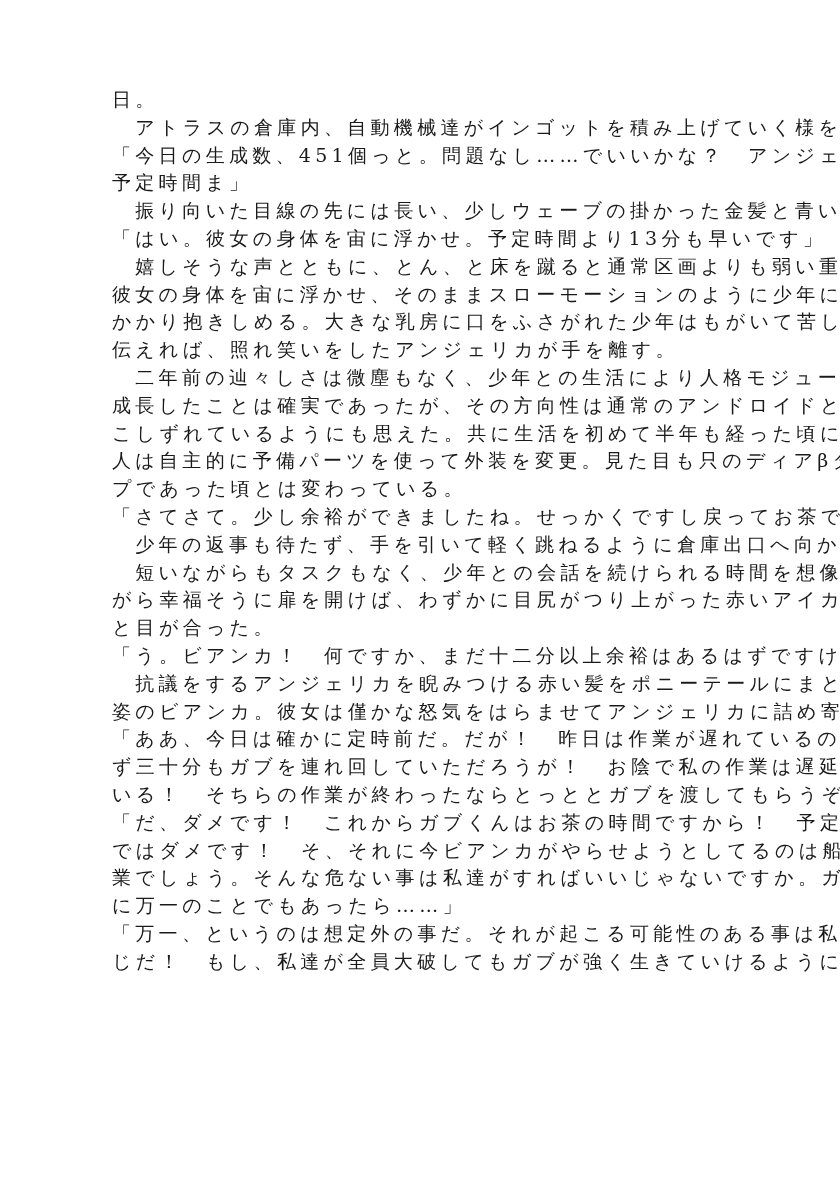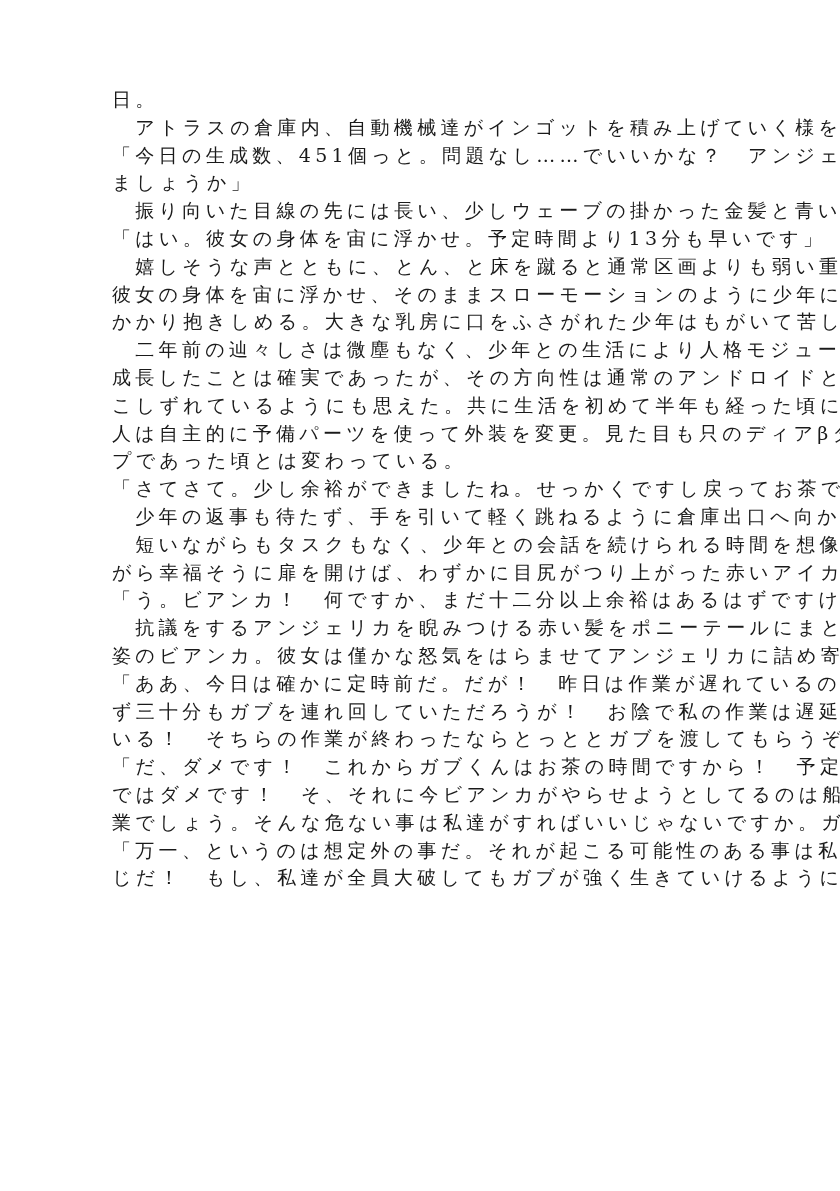--- a/index.html
+++ b/index.html
@@ -29,39 +29,42 @@
       letter-spacing: 4.3px;
     }
   </style>
 </head>
 <body>
 
 <div class="page">
   <div class="line">日。</div>
   <div class="line">　アトラスの倉庫内、自動機械達がインゴットを積み上げていく様を少年、</div>
   <div class="line">「今日の生成数、451個っと。問題なし……でいいかな？　アンジェリカお</div>
-  <div class="line">ましょうか」</div>
+  <div class="line">予定時間ま」</div>
   <div class="line">　振り向いた目線の先には長い、少しウェーブの掛かった金髪と青いジャ</div>
   <div class="line">「はい。彼女の身体を宙に浮かせ。予定時間より13分も早いです」</div>
   <div class="line">　嬉しそうな声とともに、とん、と床を蹴ると通常区画よりも弱い重力が</div>
   <div class="line">彼女の身体を宙に浮かせ、そのままスローモーションのように少年に飛び</div>
   <div class="line">かかり抱きしめる。大きな乳房に口をふさがれた少年はもがいて苦しさを</div>
+  <div class="line">伝えれば、照れ笑いをしたアンジェリカが手を離す。</div>
   <div class="line">　二年前の辿々しさは微塵もなく、少年との生活により人格モジュールが</div>
   <div class="line">成長したことは確実であったが、その方向性は通常のアンドロイドとはす</div>
   <div class="line">こしずれているようにも思えた。共に生活を初めて半年も経った頃には三</div>
   <div class="line">人は自主的に予備パーツを使って外装を変更。見た目も只のディアβタイ</div>
   <div class="line">プであった頃とは変わっている。</div>
   <div class="line">「さてさて。少し余裕ができましたね。せっかくですし戻ってお茶でもいれ</div>
   <div class="line">　少年の返事も待たず、手を引いて軽く跳ねるように倉庫出口へ向かう。</div>
   <div class="line">　短いながらもタスクもなく、少年との会話を続けられる時間を想像しな</div>
   <div class="line">がら幸福そうに扉を開けば、わずかに目尻がつり上がった赤いアイカメラ</div>
+  <div class="line">と目が合った。</div>
   <div class="line">「う。ビアンカ！　何ですか、まだ十二分以上余裕はあるはずですけど！」</div>
   <div class="line">　抗議をするアンジェリカを睨みつける赤い髪をポニーテールにまとめた</div>
   <div class="line">姿のビアンカ。彼女は僅かな怒気をはらませてアンジェリカに詰め寄る。</div>
   <div class="line">「ああ、今日は確かに定時前だ。だが！　昨日は作業が遅れているのも構わ</div>
   <div class="line">ず三十分もガブを連れ回していただろうが！　お陰で私の作業は遅延して</div>
   <div class="line">いる！　そちらの作業が終わったならとっととガブを渡してもらうぞ！」</div>
   <div class="line">「だ、ダメです！　これからガブくんはお茶の時間ですから！　予定時間ま</div>
   <div class="line">ではダメです！　そ、それに今ビアンカがやらせようとしてるのは船外作</div>
   <div class="line">業でしょう。そんな危ない事は私達がすればいいじゃないですか。ガブくん</div>
+  <div class="line">に万一のことでもあったら……」</div>
   <div class="line">「万一、というのは想定外の事だ。それが起こる可能性のある事は私達も同</div>
   <div class="line">じだ！　もし、私達が全員大破してもガブが強く生きていけるように育て</div>
 </div>
 
 </body></html>

